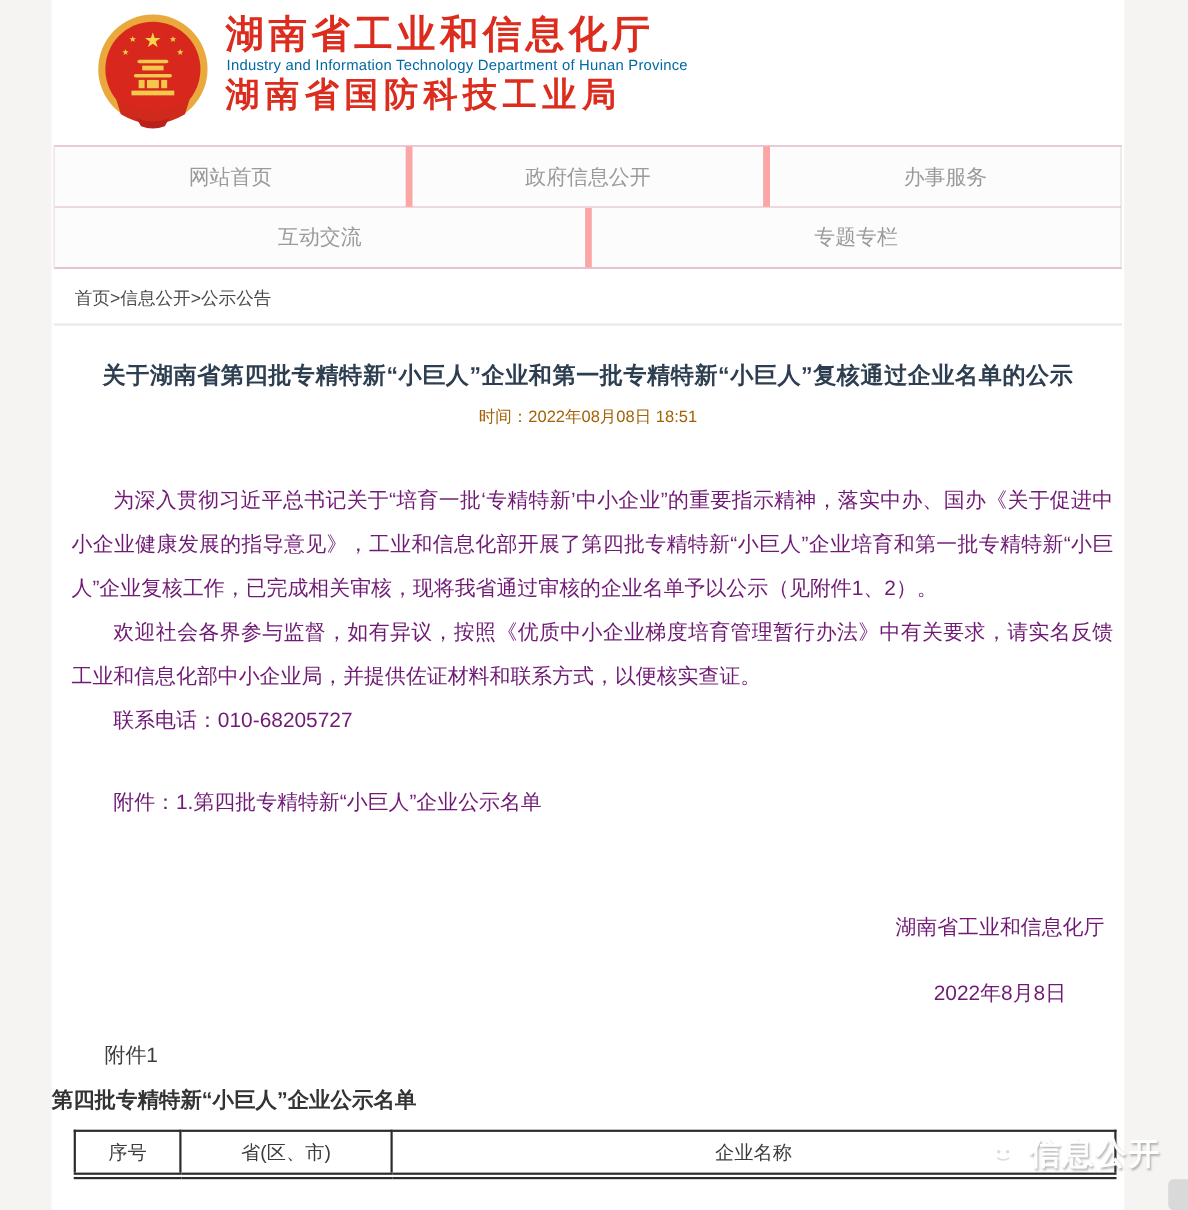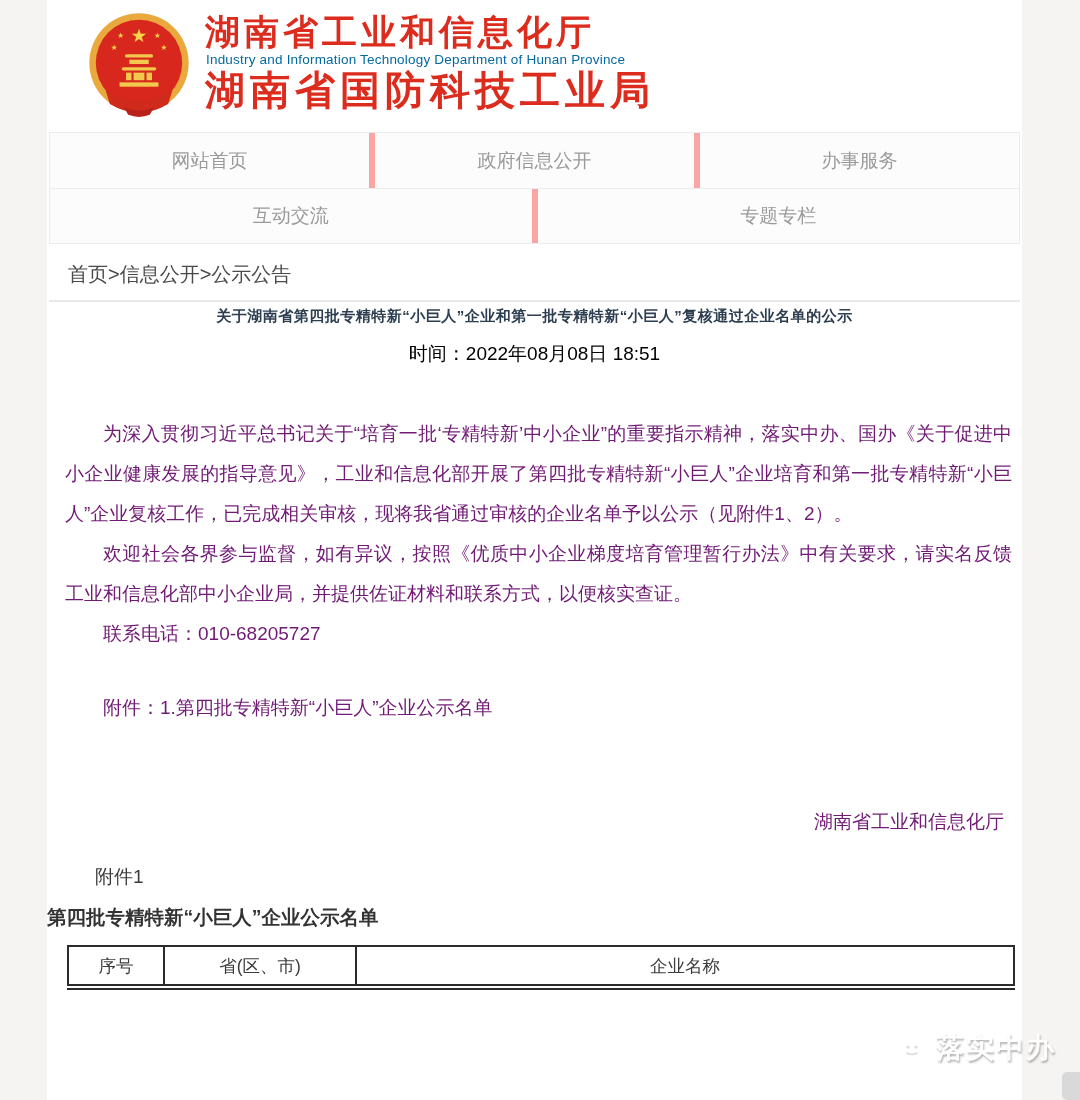--- a/index.html
+++ b/index.html
@@ -15,43 +15,43 @@
     width: 975px; height: 1100px;
     background: #ffffff;
   }
 
   
   .site-header { display: flex; align-items: flex-start; padding: 8px 0 0 38px; height: 128px; }
   .emblem { width: 108px; height: 112px; flex: 0 0 auto; }
   .org-block { margin-left: 12px; padding-top: 6px; line-height: 1; }
   .org-cn1 { font-size: 35px; font-weight: bold; color: #dc2c1e; letter-spacing: 4px; }
   .org-en  { font-size: 13.5px; color: #0369a1; margin: 4px 0 3px 1px; letter-spacing: 0.2px; }
-  .org-cn2 { font-size: 40px; font-weight: bold; color: #dc2c1e; letter-spacing: 5px; }
+  .org-cn2 { font-size: 31px; font-weight: bold; color: #dc2c1e; letter-spacing: 5px; }
 
   
   .nav { margin: 4px 2px 0 2px; border: 1px solid #ebebeb; background: #be185d; font-family: Liberation Serif, serif; }
   .nav-row { display: flex; height: 55px; }
   .nav-row + .nav-row { border-top: 1px solid #ececec; }
   .nav-cell {
     flex: 1; display: flex; align-items: center; justify-content: center;
     font-size: 19px; color: #9a9a9a; cursor: pointer; background: #fcfcfc;
   }
   .nav-cell + .nav-cell { border-left: 6px solid #fca5a5; }
 
   
-  .breadcrumb { padding: 17px 0 12px 21px; font-size: 20px; color: #4a4a4a; }
+  .breadcrumb { padding: 17px 0 12px 21px; font-size: 16px; color: #4a4a4a; }
   .rule { margin: 0 2px; border-bottom: 2px solid #e9e9e9; }
 
   
   .article-title {
-    margin-top: 5px; padding: 0 18px;
-    text-align: center; font-size: 15px; font-weight: bold; color: #2c3e50;
+    margin-top: 31px; padding: 0 18px;
+    text-align: center; font-size: 21px; font-weight: bold; color: #2c3e50;
     letter-spacing: 0.5px;
   }
-  .article-time { margin-top: 15px; text-align: center; font-size: 19px; color: #000000; }
+  .article-time { margin-top: 15px; text-align: center; font-size: 15px; color: #a16207; }
 
   
   .article-body { margin-top: 47px; padding: 0 10px 0 18px; font-size: 19px; line-height: 40px; color: #701a75; }
   .article-body p.indent { text-indent: 2em; text-align: justify; }
   .meta-line { text-indent: 2em; }
 
   .attachments { display: flex; margin-top: 34px; text-indent: 0; padding-left: 2em; }
   .attachments .att-label { white-space: nowrap; }
   .att-items div { line-height: 40px; }
 
@@ -148,20 +148,21 @@
       <div class="attachments">
         <span class="att-label">附件：</span>
         <div class="att-items">
           <div>1.第四批专精特新“小巨人”企业公示名单</div>
         </div>
       </div>
 
       <div class="signature">
         <span class="signature-inner">
           <div class="signature-org">湖南省工业和信息化厅</div>
+          <div class="signature-date">2022年8月8日</div>
         </span>
       </div>
     </div>
 
     <div class="att1-label">附件1</div>
     <div class="table-title">第四批专精特新“小巨人”企业公示名单</div>
 
     <table class="roster">
       <thead>
         <tr>
@@ -178,17 +179,17 @@
     <span>
       <svg width="44" height="40" viewBox="0 0 44 40" aria-hidden="true">
         <circle cx="10" cy="9" r="4.5" fill="none" stroke="rgba(255,255,255,0.95)" stroke-width="2"></circle>
         <circle cx="24" cy="23" r="13" fill="rgba(255,255,255,0.96)"></circle>
         <circle cx="15" cy="13" r="3.5" fill="rgba(255,255,255,0.96)"></circle>
         <circle cx="20" cy="21" r="1.6" fill="#dcdcdc"></circle>
         <circle cx="28" cy="21" r="1.6" fill="#dcdcdc"></circle>
         <path d="M19 27 Q24 30 29 27" fill="none" stroke="#dcdcdc" stroke-width="1.6" stroke-linecap="round"></path>
       </svg>
     </span>
-    <span class="wm-text">落实中办</span>
+    <span class="wm-text">信息公开</span>
   </div>
 
   <div class="edge-tab"></div>
 </div>
 
 </body></html>

